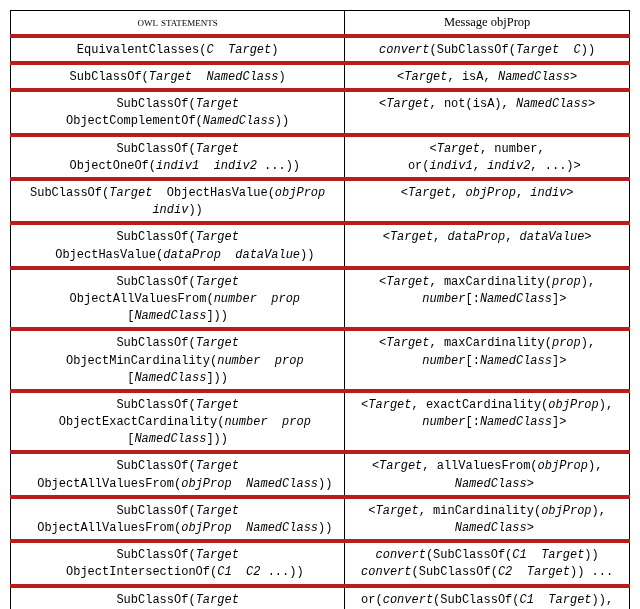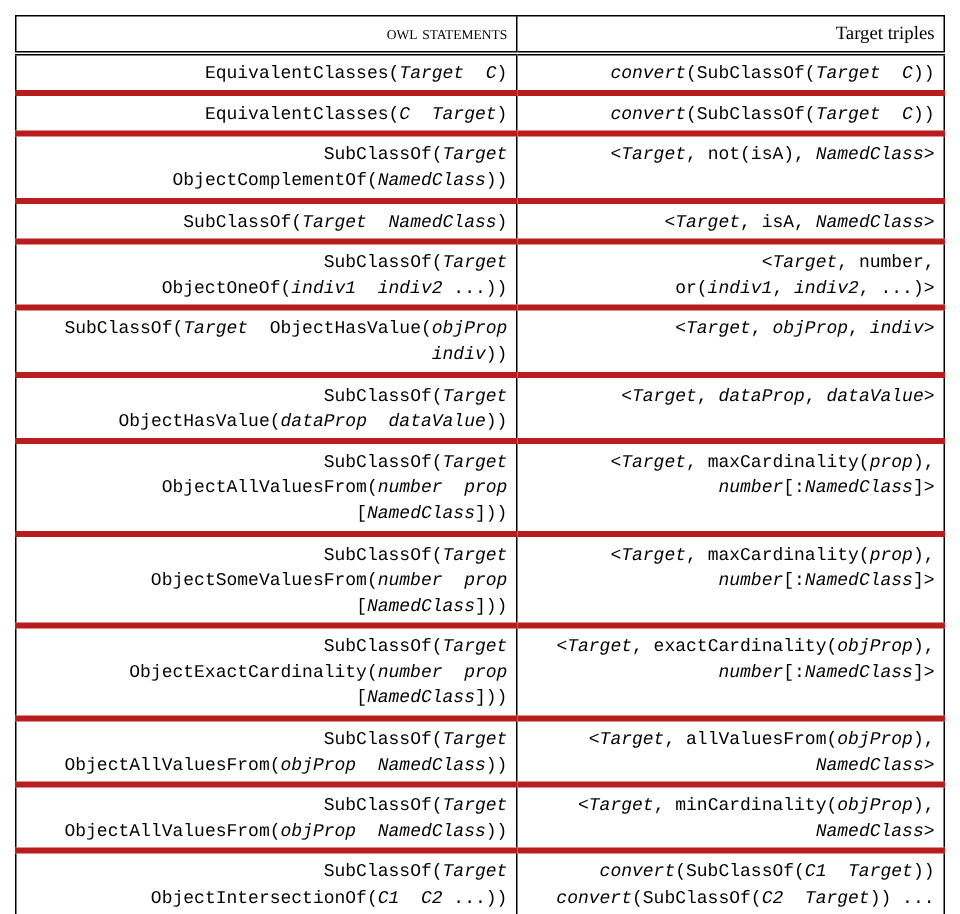--- a/index.html
+++ b/index.html
@@ -15,21 +15,21 @@
   table {
     border-collapse: collapse;
     width: 620px;
     margin: 0 auto;
     table-layout: fixed;
   }
   th, td {
     border-left: 1px solid #000;
     border-right: 1px solid #000;
     padding: 3px 6px;
-    text-align: right;
+    text-align: center;
     vertical-align: top;
     line-height: 1.35;
   }
   thead th {
     border-top: 1px solid #000;
     border-bottom: 1px solid #000;
     font-weight: normal;
   }
   thead th:first-child {
     font-variant: small-caps;
@@ -60,58 +60,54 @@
 <body>
 
 <table>
   <colgroup>
       <col class="c1">
       <col class="c2">
     </colgroup>
   <thead>
     <tr>
       <th><span style="font-variant:small-caps">owl statements</span></th>
-      <th>Target triples</th>
+      <th>Message objProp</th>
     </tr>
   </thead>
   <tbody id="tbody">
-      <tr class="double">
-        <td><span class="mono">EquivalentClasses(</span><span class="ital">Target</span><span class="mono">  </span><span class="ital">C</span><span class="mono">)</span></td>
-        <td><span class="ital">convert</span><span class="mono">(SubClassOf(</span><span class="ital">Target</span><span class="mono">  </span><span class="ital">C</span><span class="mono">))</span></td>
-      </tr>
       <tr class="sep">
         <td><span class="mono">EquivalentClasses(</span><span class="ital">C</span><span class="mono">  </span><span class="ital">Target</span><span class="mono">)</span></td>
         <td><span class="ital">convert</span><span class="mono">(SubClassOf(</span><span class="ital">Target</span><span class="mono">  </span><span class="ital">C</span><span class="mono">))</span></td>
       </tr>
       <tr class="sep">
+        <td><span class="mono">SubClassOf(</span><span class="ital">Target</span><span class="mono">  </span><span class="ital">NamedClass</span><span class="mono">)</span></td>
+        <td><span class="mono">&lt;</span><span class="ital">Target</span><span class="mono">, isA, </span><span class="ital">NamedClass</span><span class="mono">&gt;</span></td>
+      </tr>
+      <tr class="sep">
         <td><span class="mono">SubClassOf(</span><span class="ital">Target</span><span class="mono">  ObjectComplementOf(</span><span class="ital">NamedClass</span><span class="mono">))</span></td>
         <td><span class="mono">&lt;</span><span class="ital">Target</span><span class="mono">, not(isA), </span><span class="ital">NamedClass</span><span class="mono">&gt;</span></td>
-      </tr>
-      <tr class="sep">
-        <td><span class="mono">SubClassOf(</span><span class="ital">Target</span><span class="mono">  </span><span class="ital">NamedClass</span><span class="mono">)</span></td>
-        <td><span class="mono">&lt;</span><span class="ital">Target</span><span class="mono">, isA, </span><span class="ital">NamedClass</span><span class="mono">&gt;</span></td>
       </tr>
       <tr class="sep">
         <td><span class="mono">SubClassOf(</span><span class="ital">Target</span><br><span class="mono">  ObjectOneOf(</span><span class="ital">indiv1</span><span class="mono">  </span><span class="ital">indiv2</span><span class="mono"> ...))</span></td>
         <td><span class="mono">&lt;</span><span class="ital">Target</span><span class="mono">, number,</span><br><span class="mono">  or(</span><span class="ital">indiv1</span><span class="mono">, </span><span class="ital">indiv2</span><span class="mono">, ...)&gt;</span></td>
       </tr>
       <tr class="sep">
         <td><span class="mono">SubClassOf(</span><span class="ital">Target</span><span class="mono">  ObjectHasValue(</span><span class="ital">objProp</span><span class="mono">  </span><span class="ital">indiv</span><span class="mono">))</span></td>
         <td><span class="mono">&lt;</span><span class="ital">Target</span><span class="mono">, </span><span class="ital">objProp</span><span class="mono">, </span><span class="ital">indiv</span><span class="mono">&gt;</span></td>
       </tr>
       <tr class="sep">
         <td><span class="mono">SubClassOf(</span><span class="ital">Target</span><br><span class="mono">  ObjectHasValue(</span><span class="ital">dataProp</span><span class="mono">  </span><span class="ital">dataValue</span><span class="mono">))</span></td>
         <td><span class="mono">&lt;</span><span class="ital">Target</span><span class="mono">, </span><span class="ital">dataProp</span><span class="mono">, </span><span class="ital">dataValue</span><span class="mono">&gt;</span></td>
       </tr>
       <tr class="sep">
         <td><span class="mono">SubClassOf(</span><span class="ital">Target</span><br><span class="mono">  ObjectAllValuesFrom(</span><span class="ital">number</span><span class="mono">  </span><span class="ital">prop</span><span class="mono"> [</span><span class="ital">NamedClass</span><span class="mono">]))</span></td>
         <td><span class="mono">&lt;</span><span class="ital">Target</span><span class="mono">, maxCardinality(</span><span class="ital">prop</span><span class="mono">),</span><br><span class="mono">  </span><span class="ital">number</span><span class="mono">[:</span><span class="ital">NamedClass</span><span class="mono">]&gt;</span></td>
       </tr>
       <tr class="sep">
-        <td><span class="mono">SubClassOf(</span><span class="ital">Target</span><br><span class="mono">  ObjectSomeValuesFrom(</span><span class="ital">number</span><span class="mono">  </span><span class="ital">prop</span><span class="mono"> [</span><span class="ital">NamedClass</span><span class="mono">]))</span></td>
+        <td><span class="mono">SubClassOf(</span><span class="ital">Target</span><br><span class="mono">  ObjectMinCardinality(</span><span class="ital">number</span><span class="mono">  </span><span class="ital">prop</span><span class="mono"> [</span><span class="ital">NamedClass</span><span class="mono">]))</span></td>
         <td><span class="mono">&lt;</span><span class="ital">Target</span><span class="mono">, maxCardinality(</span><span class="ital">prop</span><span class="mono">),</span><br><span class="mono">  </span><span class="ital">number</span><span class="mono">[:</span><span class="ital">NamedClass</span><span class="mono">]&gt;</span></td>
       </tr>
       <tr class="sep">
         <td><span class="mono">SubClassOf(</span><span class="ital">Target</span><br><span class="mono">  ObjectExactCardinality(</span><span class="ital">number</span><span class="mono">  </span><span class="ital">prop</span><span class="mono"> [</span><span class="ital">NamedClass</span><span class="mono">]))</span></td>
         <td><span class="mono">&lt;</span><span class="ital">Target</span><span class="mono">, exactCardinality(</span><span class="ital">objProp</span><span class="mono">),</span><br><span class="mono">  </span><span class="ital">number</span><span class="mono">[:</span><span class="ital">NamedClass</span><span class="mono">]&gt;</span></td>
       </tr>
       <tr class="sep">
         <td><span class="mono">SubClassOf(</span><span class="ital">Target</span><br><span class="mono">  ObjectAllValuesFrom(</span><span class="ital">objProp</span><span class="mono">  </span><span class="ital">NamedClass</span><span class="mono">))</span></td>
         <td><span class="mono">&lt;</span><span class="ital">Target</span><span class="mono">, allValuesFrom(</span><span class="ital">objProp</span><span class="mono">),</span><br><span class="mono">  </span><span class="ital">NamedClass</span><span class="mono">&gt;</span></td>
       </tr>

